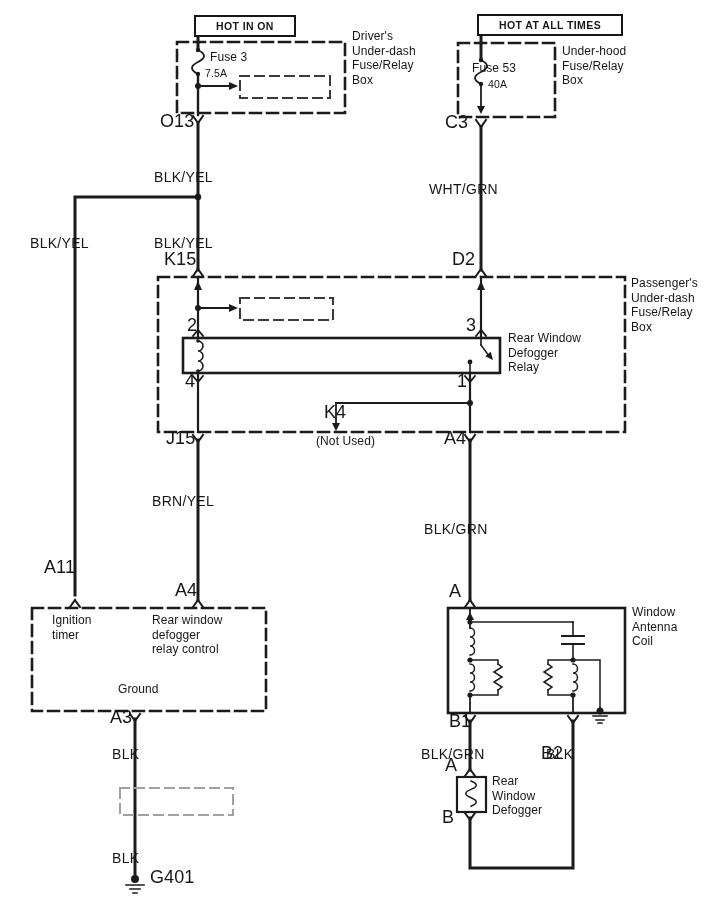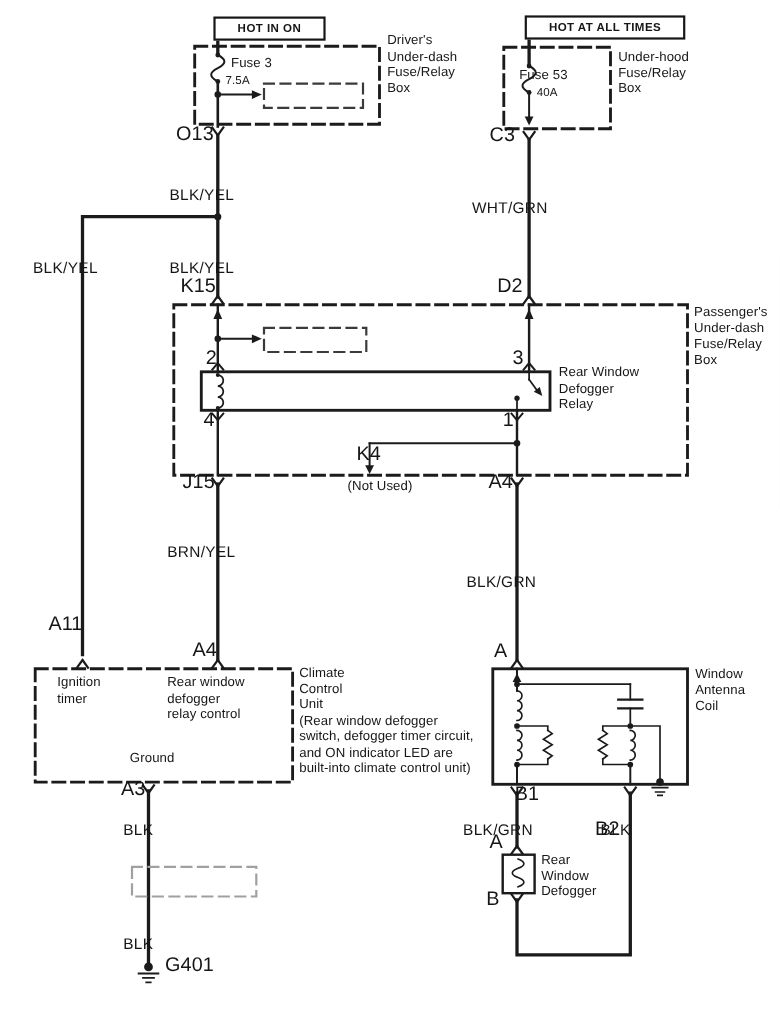--- a/index.html
+++ b/index.html
@@ -204,38 +204,31 @@
   <div class="lbl wire" style="left:424px;top:507px">BLK/GRN</div>
 
   <div class="lbl pin" style="left:44px;top:560px">A11</div>
   <div class="lbl pin" style="left:175px;top:583px">A4</div>
   <div class="lbl" style="left:52px;top:613px">Ignition
 timer</div>
   <div class="lbl" style="left:152px;top:613px">Rear window
 defogger
 relay control</div>
   <div class="lbl" style="left:118px;top:682px">Ground</div>
-  <div class="lbl" style="left:272px;top:604px">Climate
-Control
-Unit
-(Rear window defogger
-switch, defogger timer circuit,
-and ON indicator LED are
-built-into climate control unit)</div>
   <div class="lbl pin" style="left:110px;top:710px">A3</div>
 
   <div class="lbl wire" style="left:112px;top:732px">BLK</div>
   <div class="lbl wire" style="left:112px;top:836px">BLK</div>
   <div class="lbl pin" style="left:150px;top:870px">G401</div>
 
   <div class="lbl" style="left:632px;top:605px">Window
 Antenna
 Coil</div>
   <div class="lbl pin" style="left:449px;top:584px">A</div>
-  <div class="lbl pin" style="left:468px;top:714px">B1</div>
+  <div class="lbl pin" style="left:449px;top:714px">B1</div>
   <div class="lbl pin" style="left:541px;top:746px">B2</div>
 
   <div class="lbl wire" style="left:421px;top:732px">BLK/GRN</div>
   <div class="lbl wire" style="left:546px;top:732px">BLK</div>
 
   <div class="lbl pin" style="left:445px;top:758px">A</div>
   <div class="lbl pin" style="left:442px;top:810px">B</div>
   <div class="lbl" style="left:492px;top:774px">Rear
 Window
 Defogger</div>

